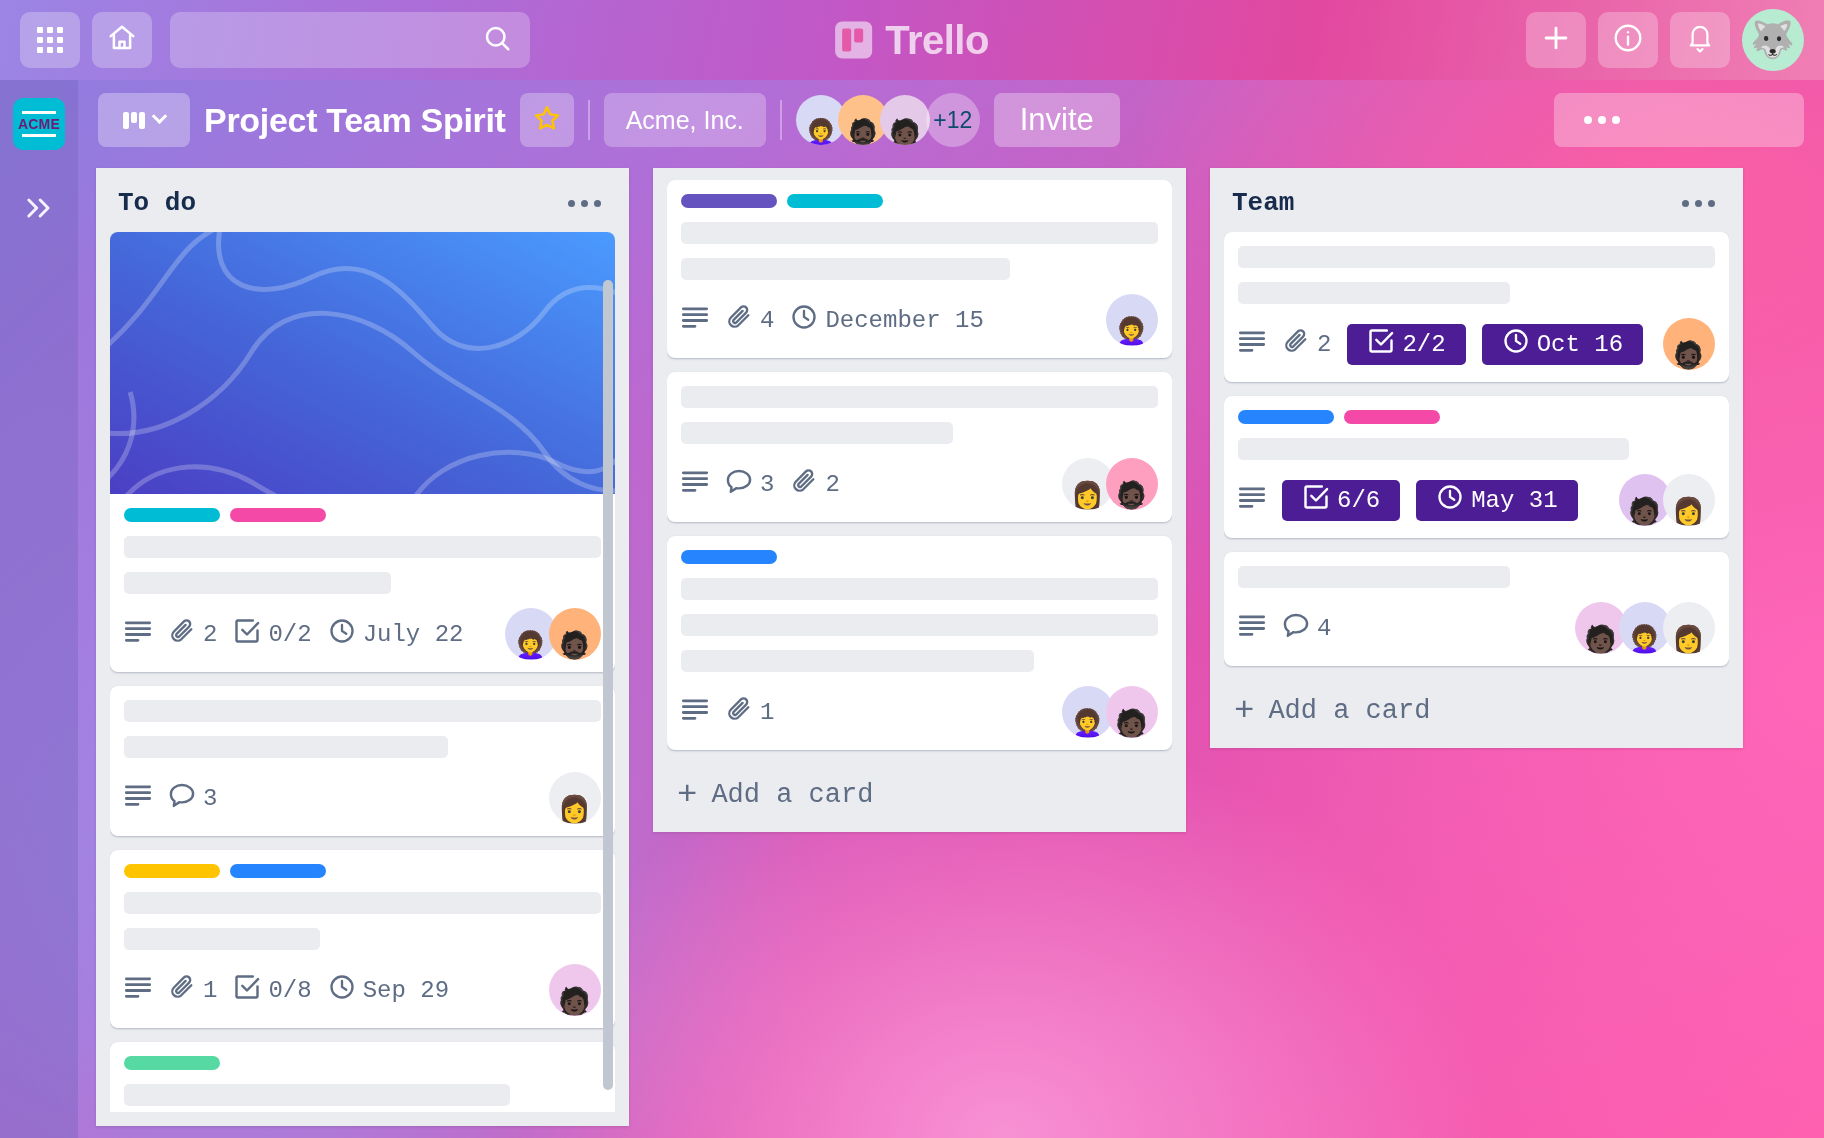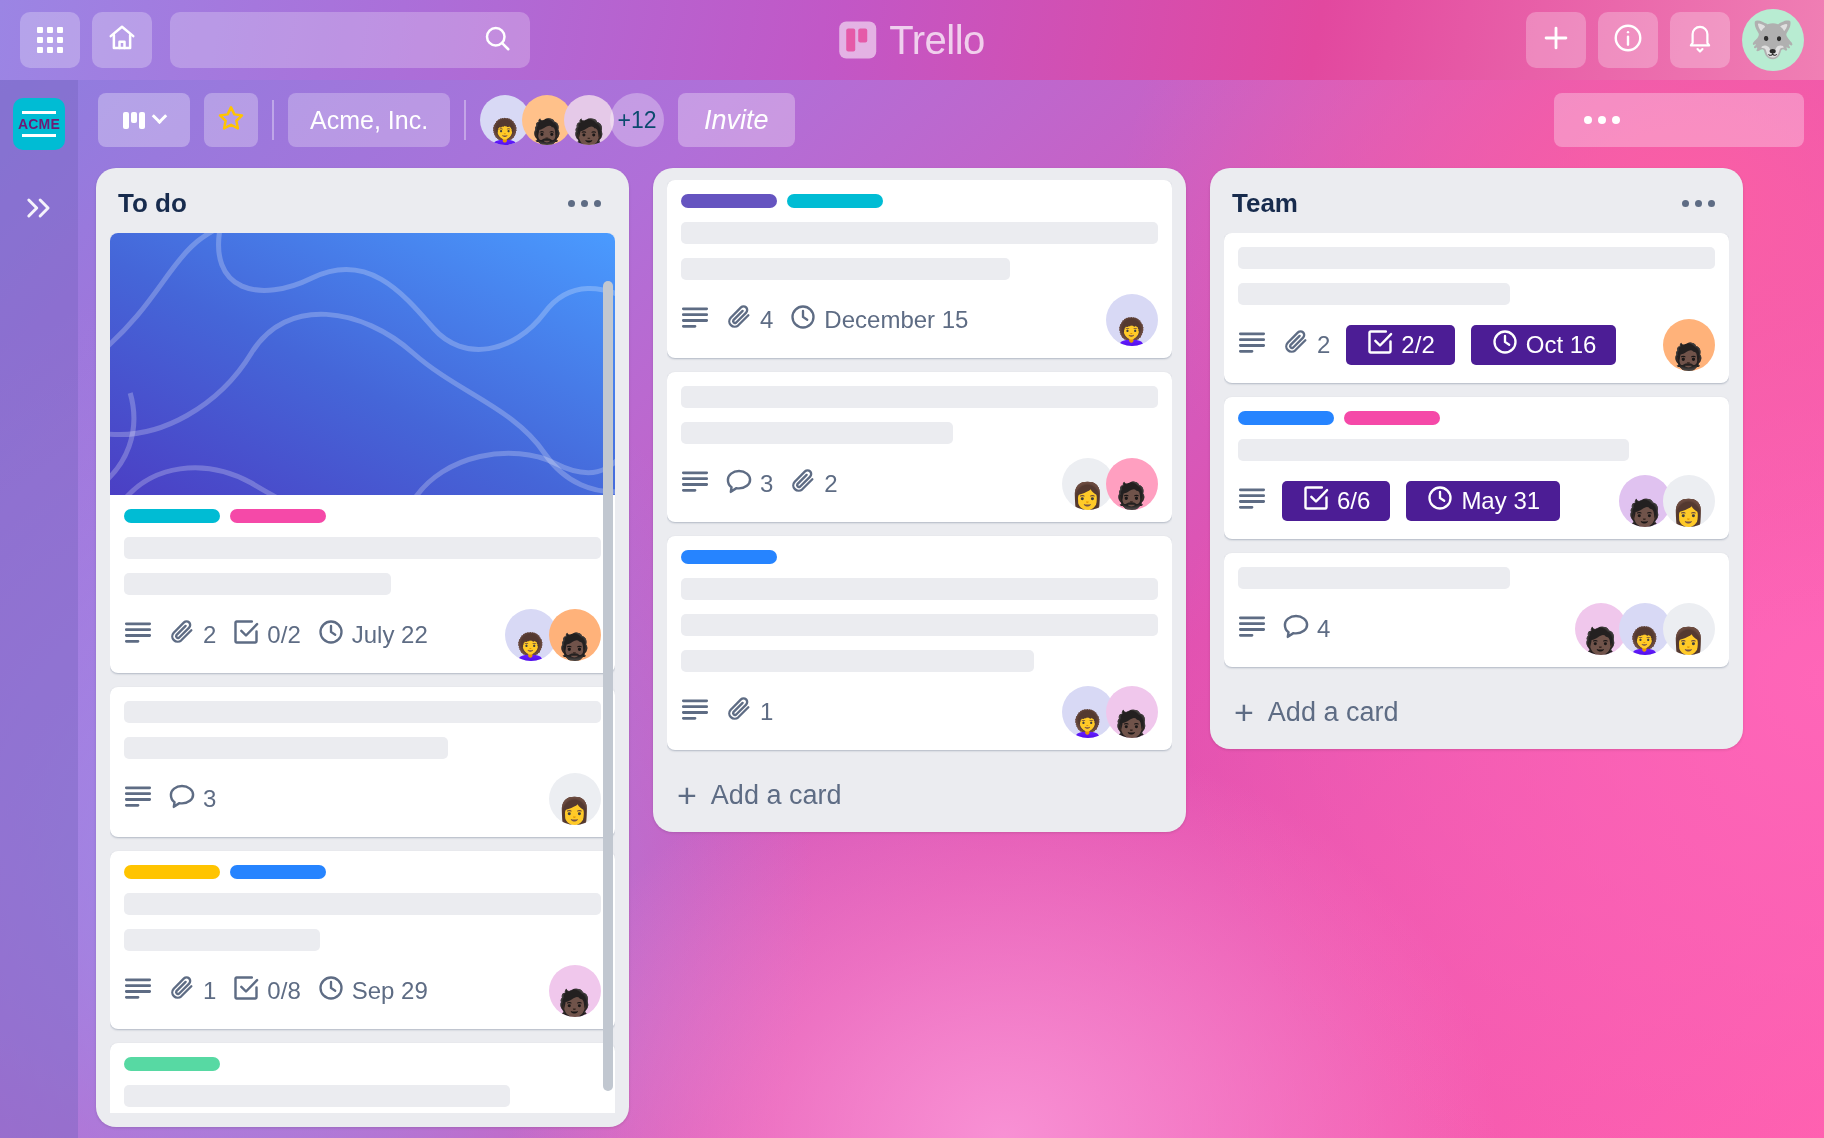--- a/index.html
+++ b/index.html
@@ -45,21 +45,21 @@
   }
   .brand-logo {
     width: 37px; height: 37px; border-radius: 7px;
     background: rgba(255,255,255,0.55);
     display: flex; gap: 3px; align-items: flex-start;
     padding: 7px 7px;
   }
   .brand-logo i { display:block; background: #e55aa8; border-radius: 2px; }
   .brand-logo i.a { width: 9px; height: 23px; }
   .brand-logo i.b { width: 9px; height: 14px; }
-  .brand-name { font-size: 40px; font-weight: normal; letter-spacing: -0.5px; color: rgba(255,255,255,0.72); text-align: center; }
+  .brand-name { font-size: 40px; font-weight: bold; letter-spacing: -0.5px; color: rgba(255,255,255,0.72); text-align: center; }
   .nav-right { margin-left: auto; display: flex; align-items: center; gap: 12px; }
   .avatar-dog {
     width: 62px; height: 62px; border-radius: 50%;
     background: #b8ecd2; display:flex; align-items:center; justify-content:center;
     font-size: 36px; cursor: pointer; overflow:hidden;
   }
 
   
   .rail {
     position: absolute; left: 0; top: 80px; width: 78px; height: 1058px;
@@ -108,37 +108,38 @@
   .members { display: flex; align-items: center; }
   .members .m { width: 50px; height: 50px; border-radius: 50%; margin-right: -8px;
     display:flex; align-items:flex-end; justify-content:center; overflow:hidden; cursor:pointer; font-size: 31px; }
   .plus-count {
     width: 54px; height: 54px; border-radius: 50%; background: rgba(255,255,255,0.3);
     color: #0c4a6e; font-size: 23px; display:flex; align-items:center; justify-content:center;
     margin-left: 4px; cursor:pointer;
   }
   .invite {
     height: 54px; border-radius: 8px; background: rgba(255,255,255,0.3);
-    display:flex; align-items:center; padding: 7px 26px; color:#fff; font-size:27px; cursor:pointer;font-style:italic;
+    display:flex; align-items:center; padding: 7px 26px; color:#fff; font-size:31px; cursor:pointer;
   }
   .hdr-more {
     margin-left: auto; width: 250px; height: 54px; border-radius: 8px;
     background: rgba(255,255,255,0.3); display:flex; align-items:center;
     padding-left: 30px; cursor:pointer; gap: 6px;
   }
   .hdr-more i { width:8px; height:8px; border-radius:50%; background:#fff; display:block; }
 
   
   .lists {
     position: absolute; left: 96px; top: 168px;
     display: flex; gap: 24px; align-items: flex-start;
   }
   .list {
-    width: 533px; background: #EBECF0; border-radius: 20px; padding: 12px 14px 14px 14px;
+    width: 533px; background: #EBECF0; border-radius: 0; padding: 12px 14px 14px 14px;
     box-shadow: 0 1px 3px rgba(0,0,0,0.12);
+    font-family: Liberation Mono, monospace;
   }
   .list-hdr { display:flex; align-items:center; justify-content:space-between; padding: 8px 8px 14px 8px; }
   .list-title { font-size: 26px; font-weight: bold; color: #172B4D; }
   .dots { display:flex; gap: 6px; cursor:pointer; padding: 6px; }
   .dots i { width: 7px; height: 7px; border-radius: 50%; background: #5E6C84; display:block; }
   .list-body { max-height: 880px; overflow: hidden; position: relative; }
 
   .card {
     background: #fff; border-radius: 8px; margin-bottom: 14px;
     box-shadow: 0 1px 2px rgba(9,30,66,0.25); overflow: hidden; cursor: pointer;
@@ -265,20 +266,21 @@
 
 <div class="boardhdr">
   <div class="viewsel">
     <span class="cols">
       <i class="t1"></i>
         <i class="t2"></i>
         <i class="t1"></i>
     </span>
     <span class="chev"></span>
   </div>
+  <div class="board-title">Project Team Spirit</div>
   <div class="star-btn">
     <span>
       <svg width="30" height="30" viewBox="0 0 24 24" fill="none" stroke="#FFC400" stroke-width="2" stroke-linejoin="round">
         <path d="M12 3.5l2.7 5.6 6.1.8-4.5 4.3 1.2 6.1L12 17.4 6.5 20.3l1.2-6.1L3.2 9.9l6.1-.8z"></path>
       </svg>
     </span>
   </div>
   <div class="vdiv"></div>
   <div class="wspace">Acme, Inc.</div>
   <div class="vdiv"></div>

